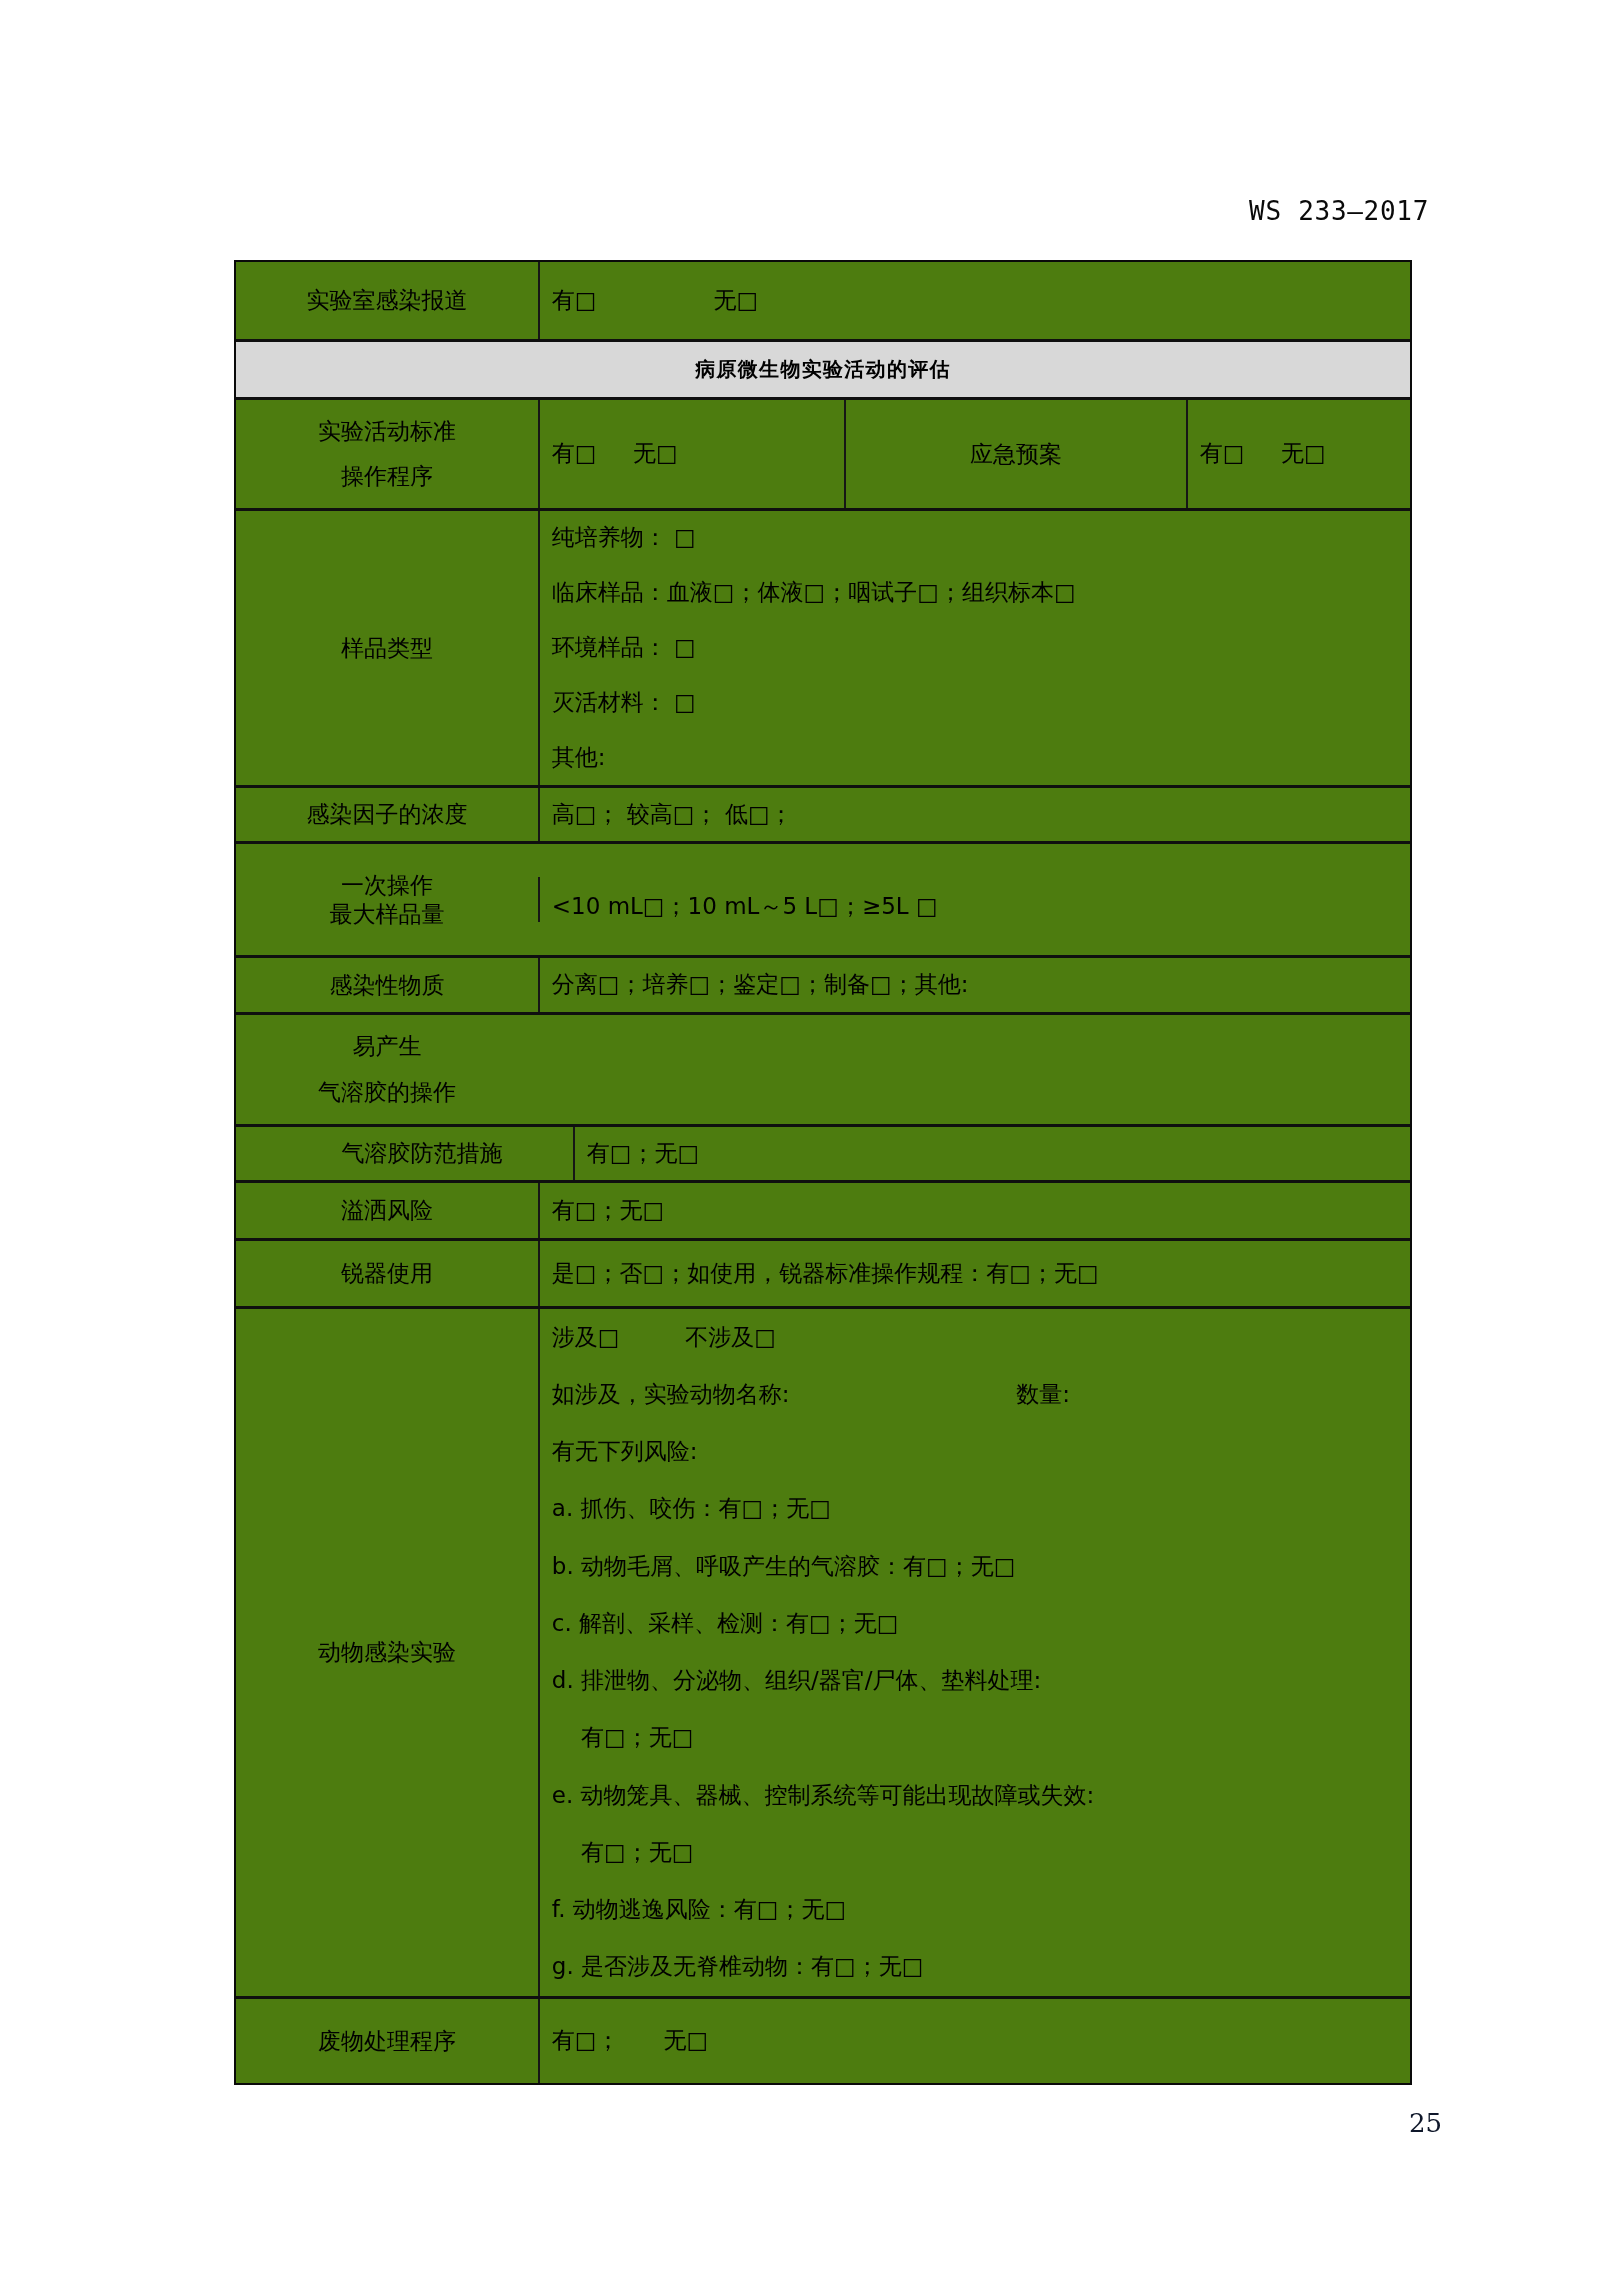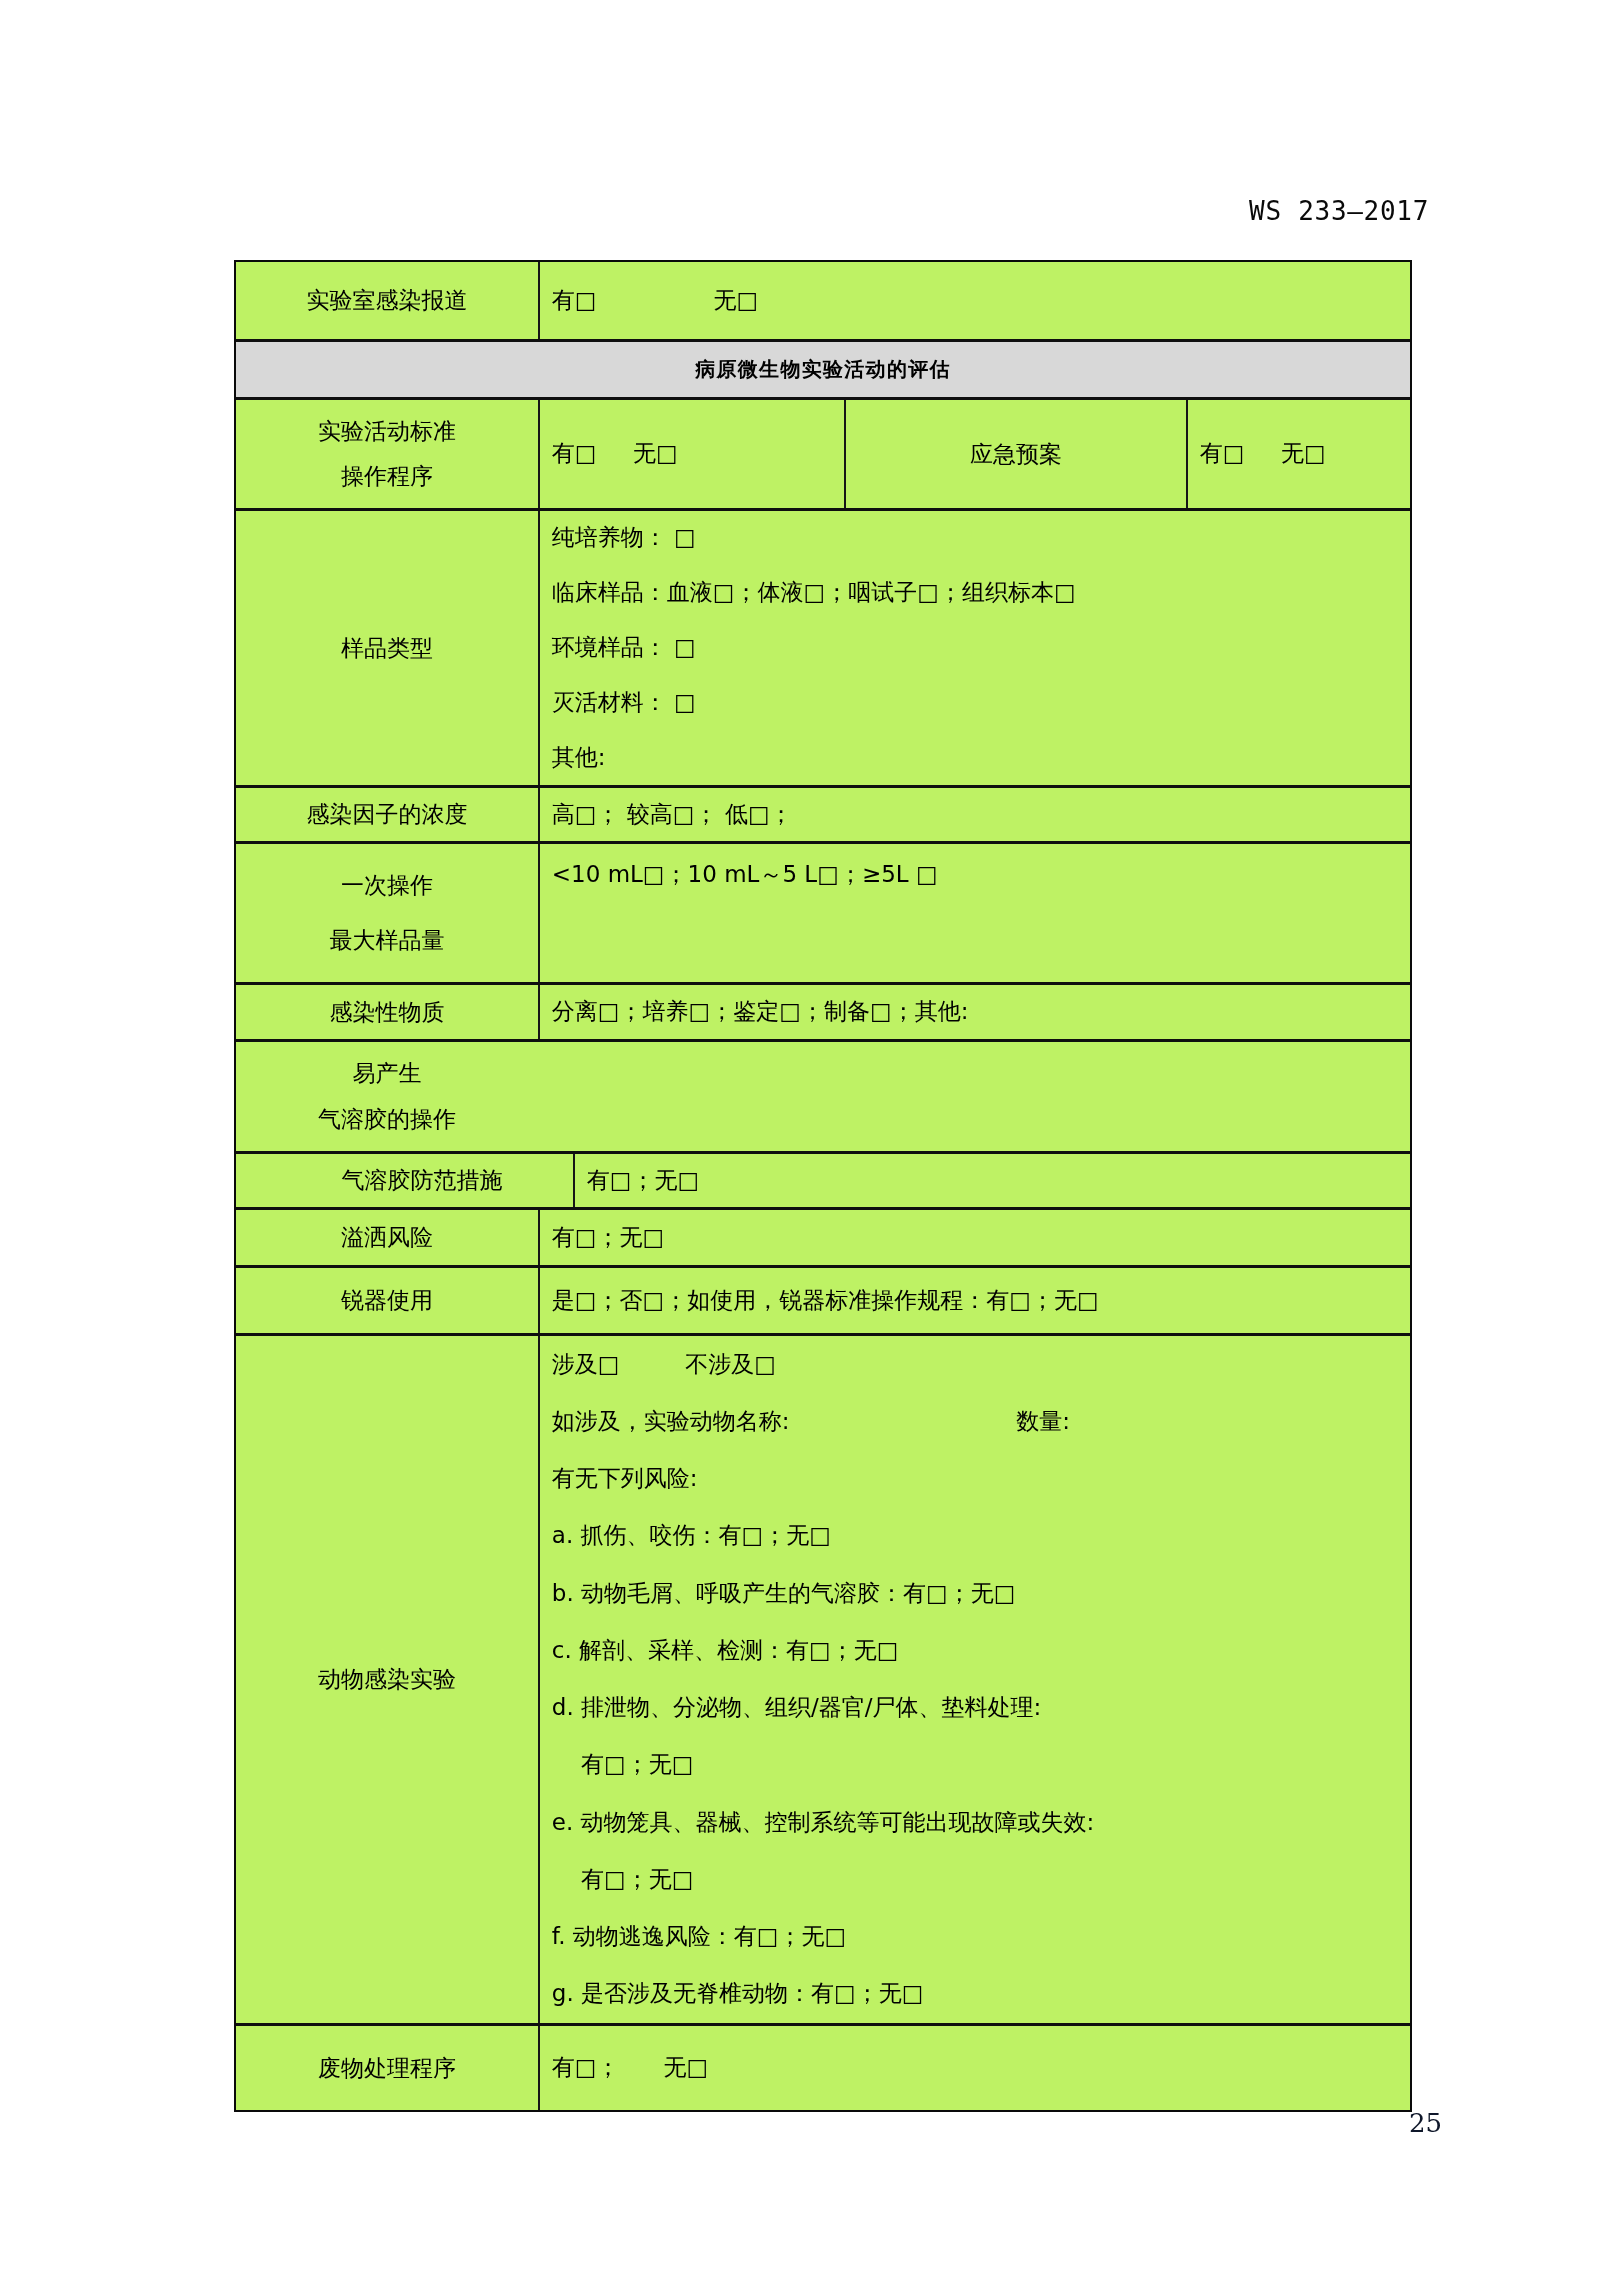--- a/index.html
+++ b/index.html
@@ -12,21 +12,21 @@
     font-family:"DejaVu Sans Mono","Liberation Mono",monospace;
     font-size:26px;letter-spacing:0.7px;color:#0a0a0a;white-space:pre;
   }
   .page-number{
     position:absolute;top:2108px;left:1409px;
     font-family:"DejaVu Serif","Liberation Serif",serif;
     font-size:26px;color:#0f172a;
   }
   .form-table{
     position:absolute;left:234px;top:260px;width:1178px;
-    border:2.6px solid #0a0a0a;box-sizing:border-box;background:#bef264;
+    border:2.6px solid #0a0a0a;box-sizing:border-box;background:#4d7c0f;
   }
   .row{
     display:flex;box-sizing:border-box;border-bottom:3.3px solid #0f0f0f;
     width:100%;
   }
   .row:last-child{border-bottom:none;}
   .cell{box-sizing:border-box;}
   .label-cell{
     width:302px;flex:0 0 302px;display:flex;flex-direction:column;
     justify-content:center;align-items:center;text-align:center;
@@ -56,21 +56,21 @@
   }
   .end-cell{
     flex:1 1 auto;border-left:2px solid #161616;display:flex;
     align-items:center;padding-left:11.8px;font-size:23px;box-sizing:border-box;min-width:0;
   }
   
   .h-lab{height:80px;}
   .h-sop{height:111px;}
   .h-sample{height:277px;}
   .h-conc{height:56px;}
-  .h-vol{height:141px;}
+  .h-vol{height:114px;align-items:center;}
   .h-inf{height:57px;}
   .h-aer{height:112px;}
   .h-aerp{height:56px;padding-left:35px;}
   .h-spill{height:58px;}
   .h-sharp{height:68px;}
   .h-animal{height:690px;}
   .h-waste{height:84px;}
 </style>
 </head>
 <body>

